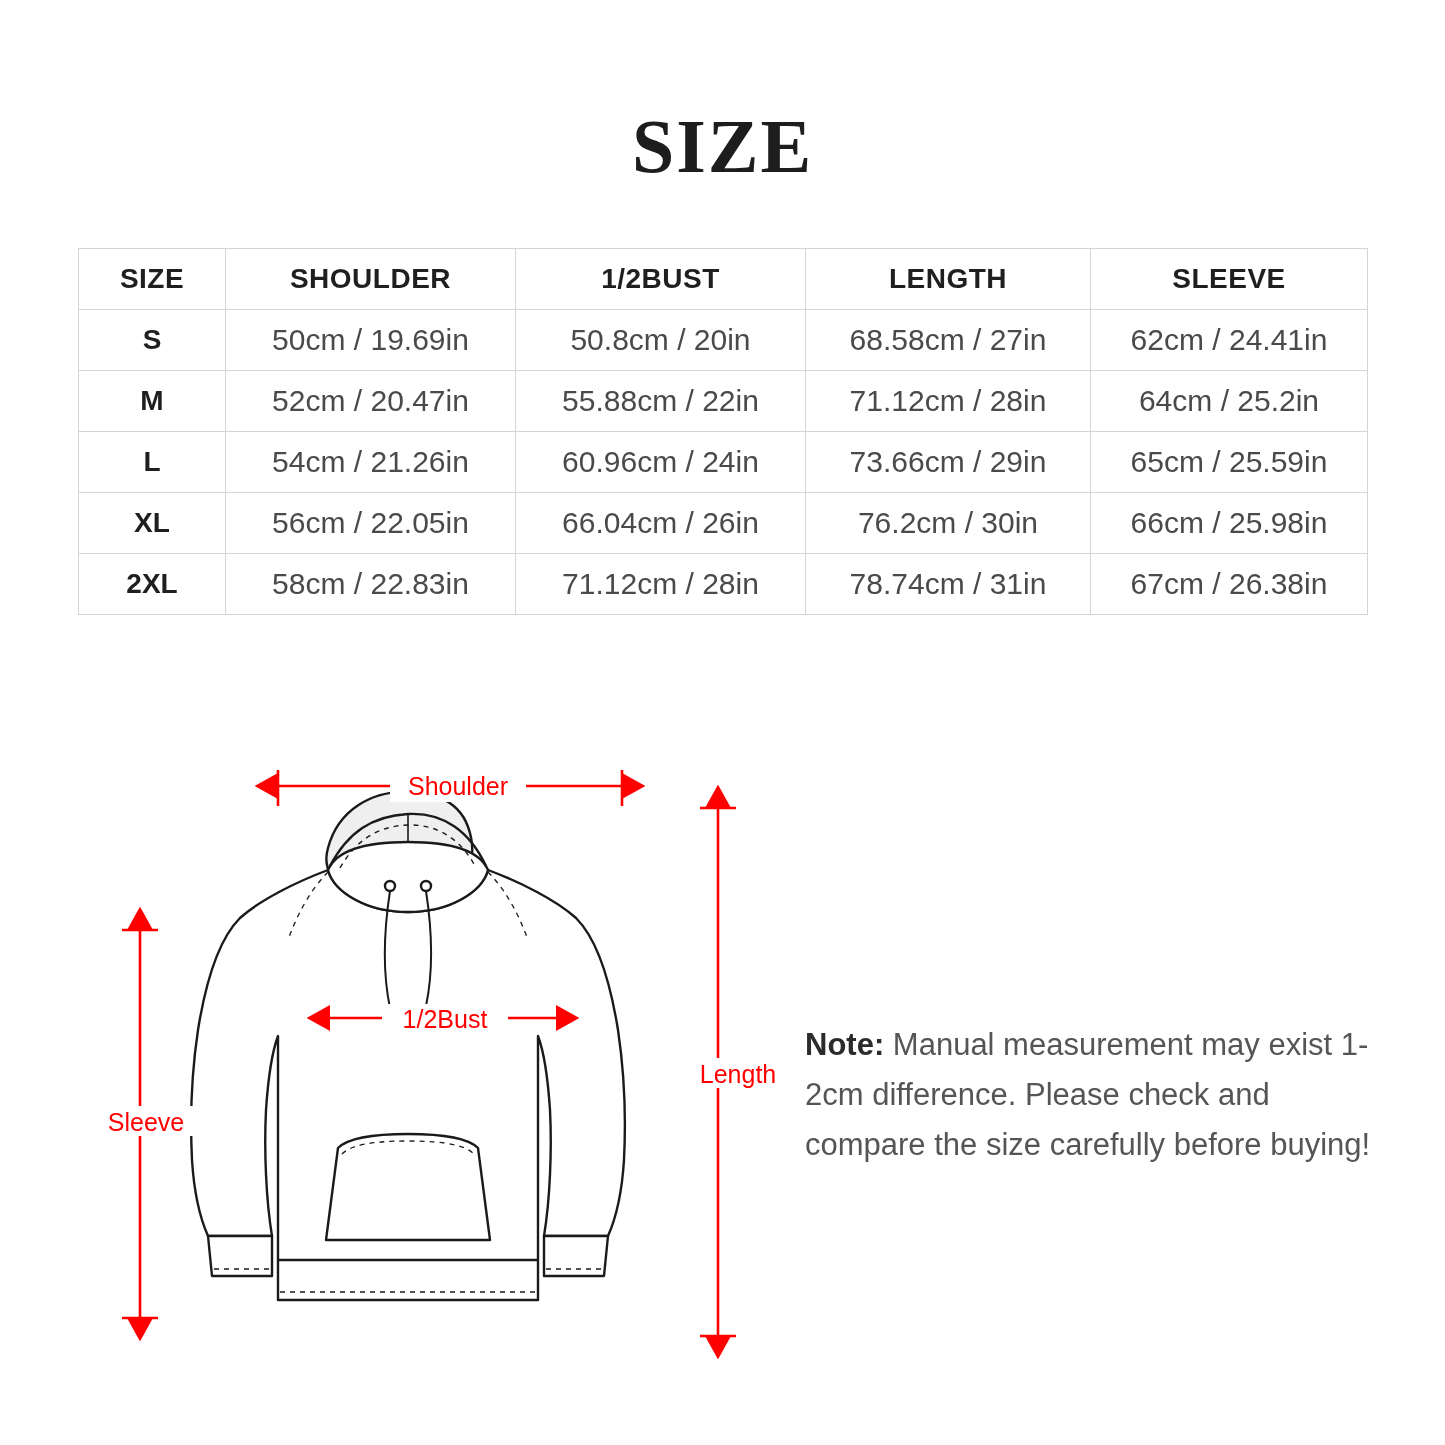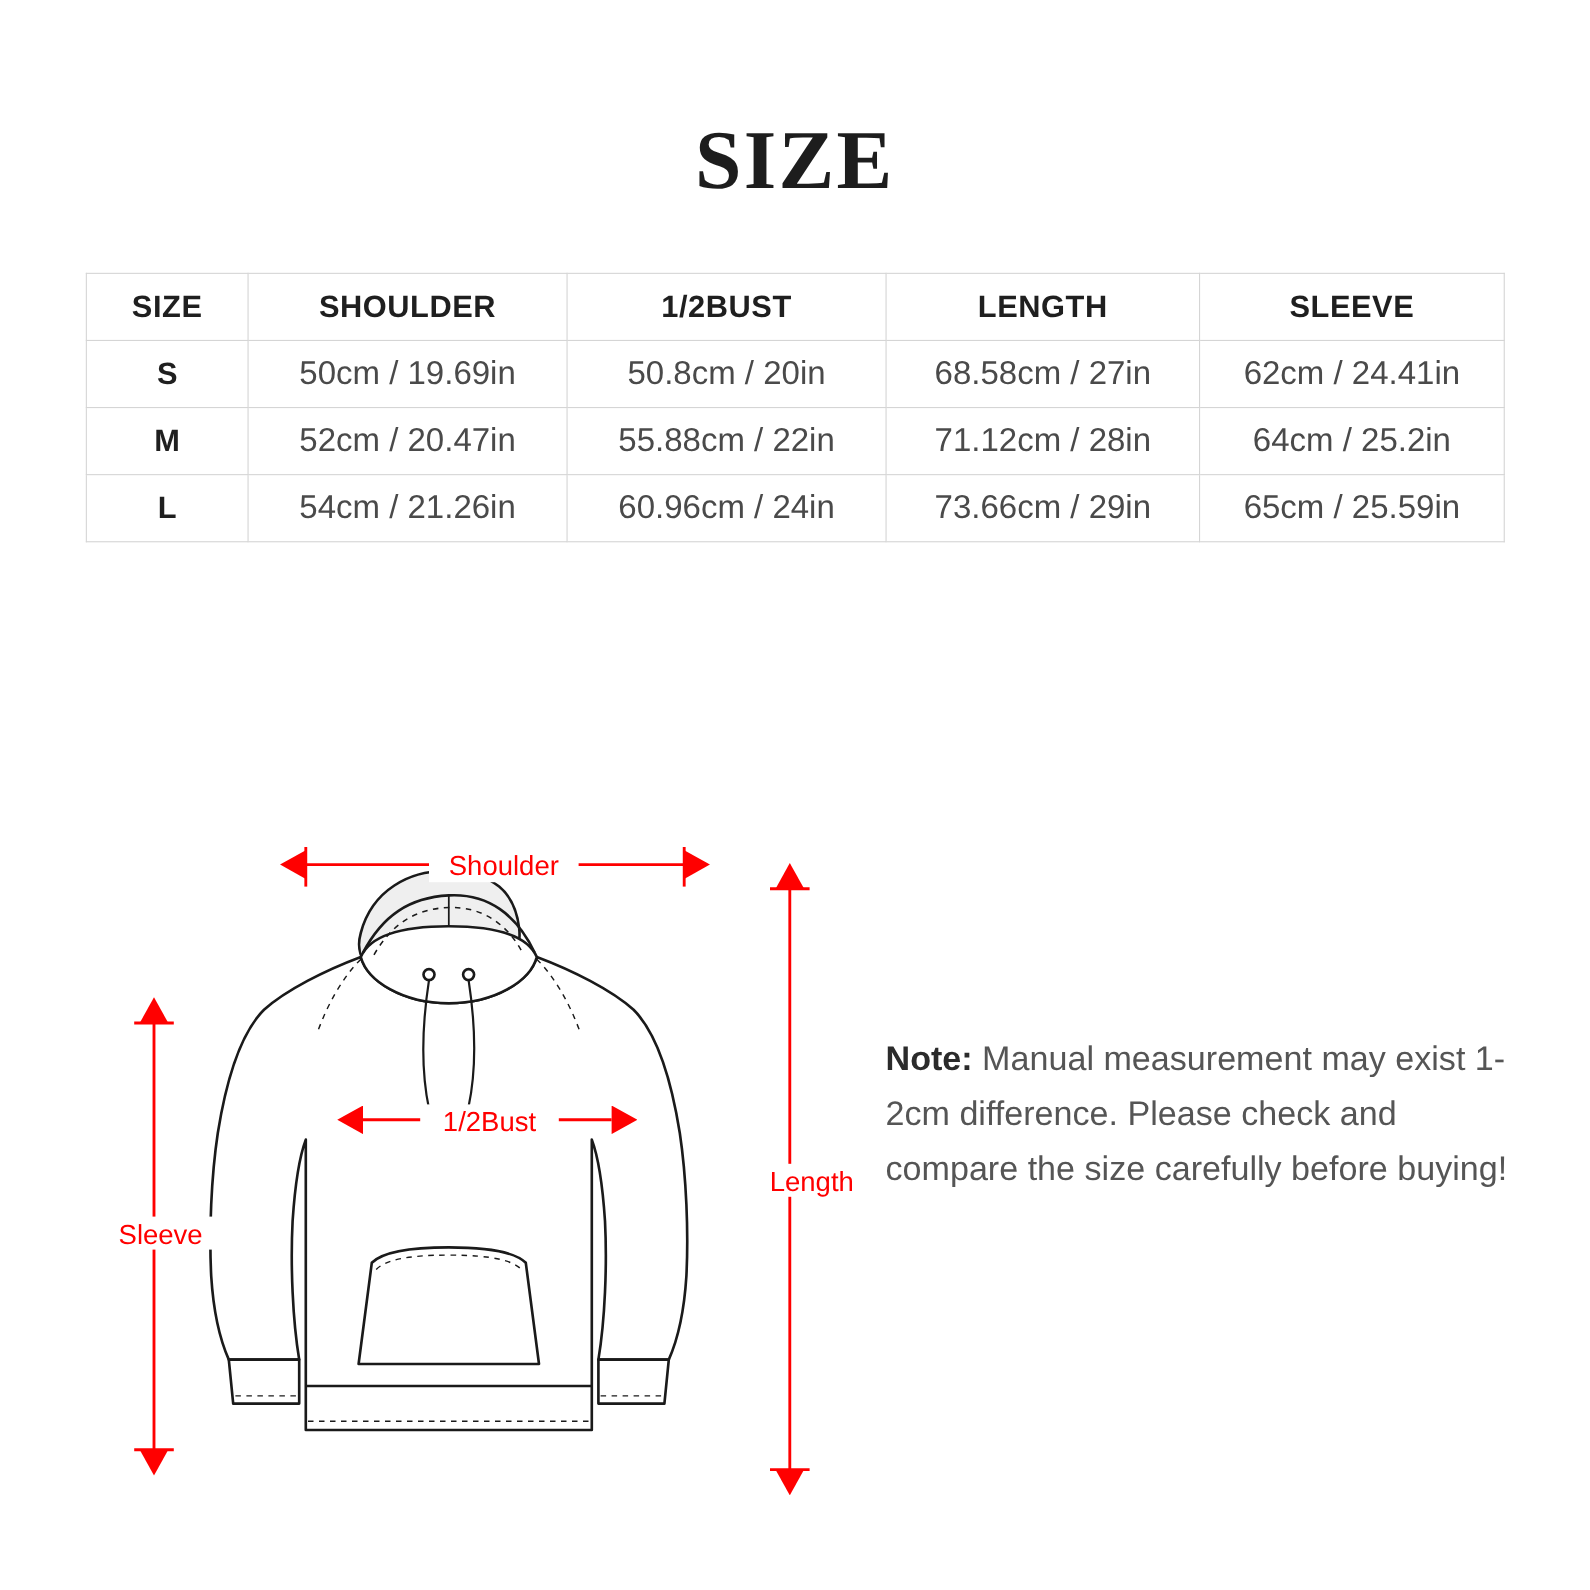--- a/index.html
+++ b/index.html
@@ -74,21 +74,21 @@
     top: 740px;
     width: 700px;
     height: 640px;
   }
   .illus svg { display: block; }
 
   
   .note {
     position: absolute;
     left: 805px;
-    top: 938px;
+    top: 1020px;
     width: 570px;
     font-size: 31px;
     line-height: 1.62;
     color: #555555;
   }
   .note b {
     color: #2b2b2b;
     font-weight: 700;
   }
 </style>
@@ -129,20 +129,34 @@
         <td>55.88cm / 22in</td>
         <td>71.12cm / 28in</td>
         <td>64cm / 25.2in</td>
       </tr>
       <tr>
         <td class="size-cell">L</td>
         <td>54cm / 21.26in</td>
         <td>60.96cm / 24in</td>
         <td>73.66cm / 29in</td>
         <td>65cm / 25.59in</td>
+      </tr>
+      <tr>
+        <td class="size-cell">XL</td>
+        <td>56cm / 22.05in</td>
+        <td>66.04cm / 26in</td>
+        <td>76.2cm / 30in</td>
+        <td>66cm / 25.98in</td>
+      </tr>
+      <tr>
+        <td class="size-cell">2XL</td>
+        <td>58cm / 22.83in</td>
+        <td>71.12cm / 28in</td>
+        <td>78.74cm / 31in</td>
+        <td>67cm / 26.38in</td>
       </tr>
     </tbody>
   </table>
 </div>
 
 <div class="illus">
   <svg width="700" height="640" viewBox="0 0 700 640">
     <defs>
       <marker id="arrL" markerWidth="10" markerHeight="10" refX="9" refY="5" orient="auto">
         <path d="M9,0 L0,5 L9,10 z" fill="#ff0000"></path>

